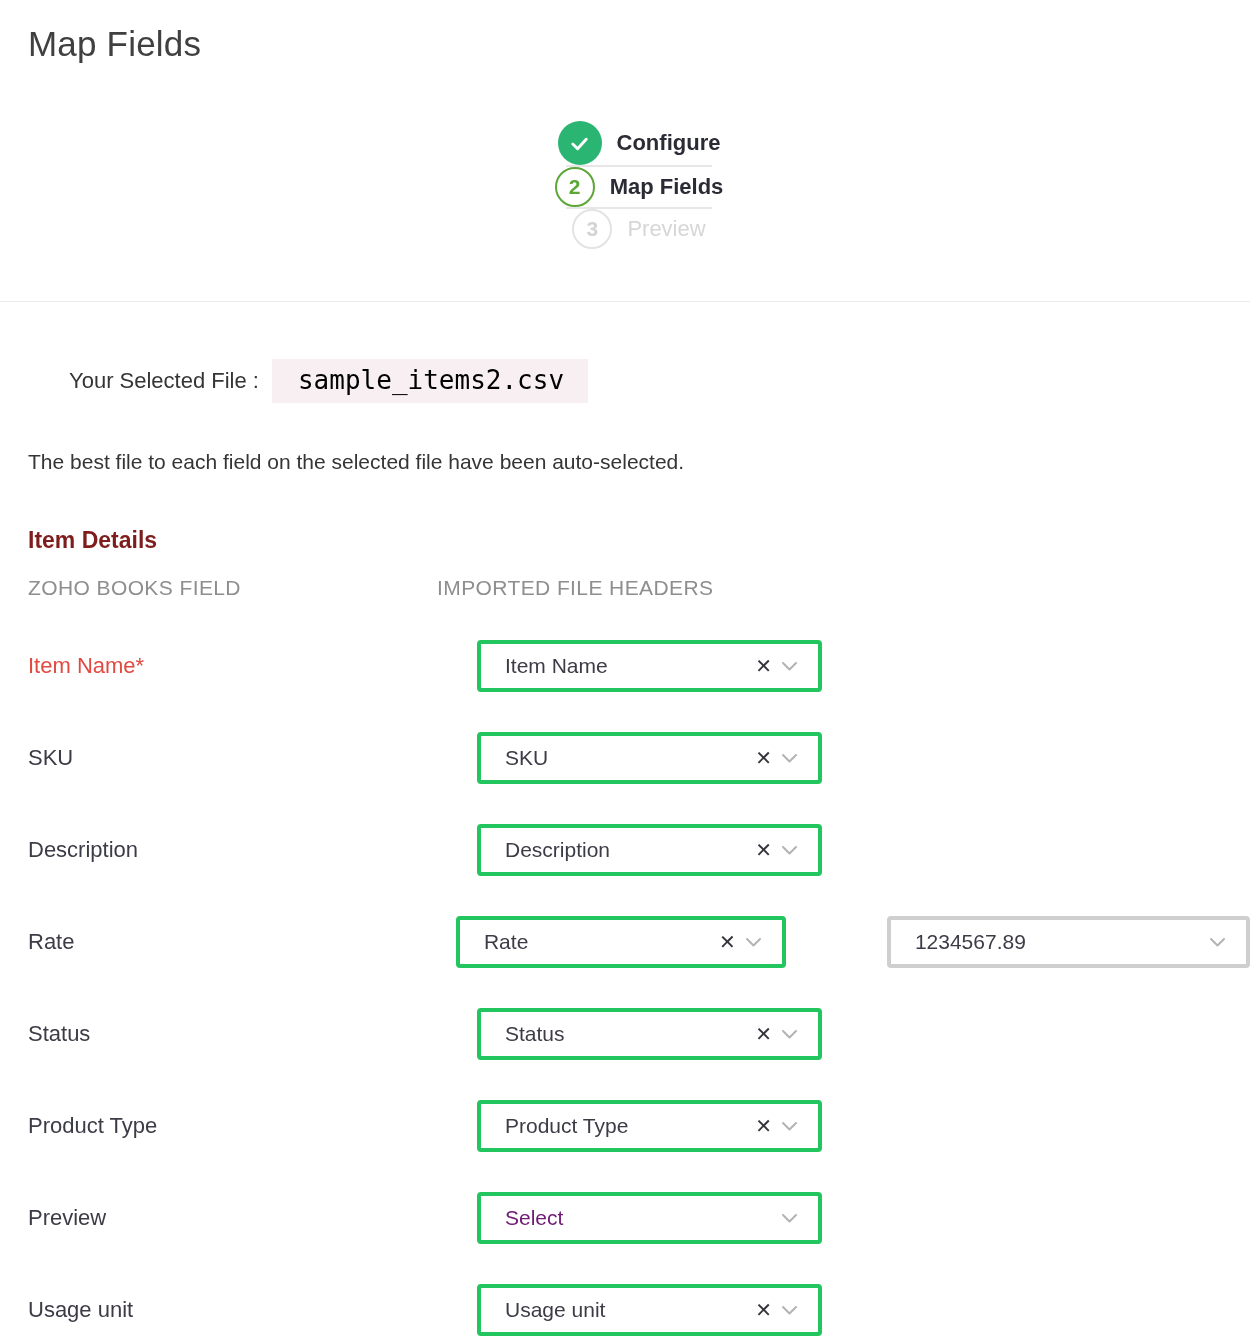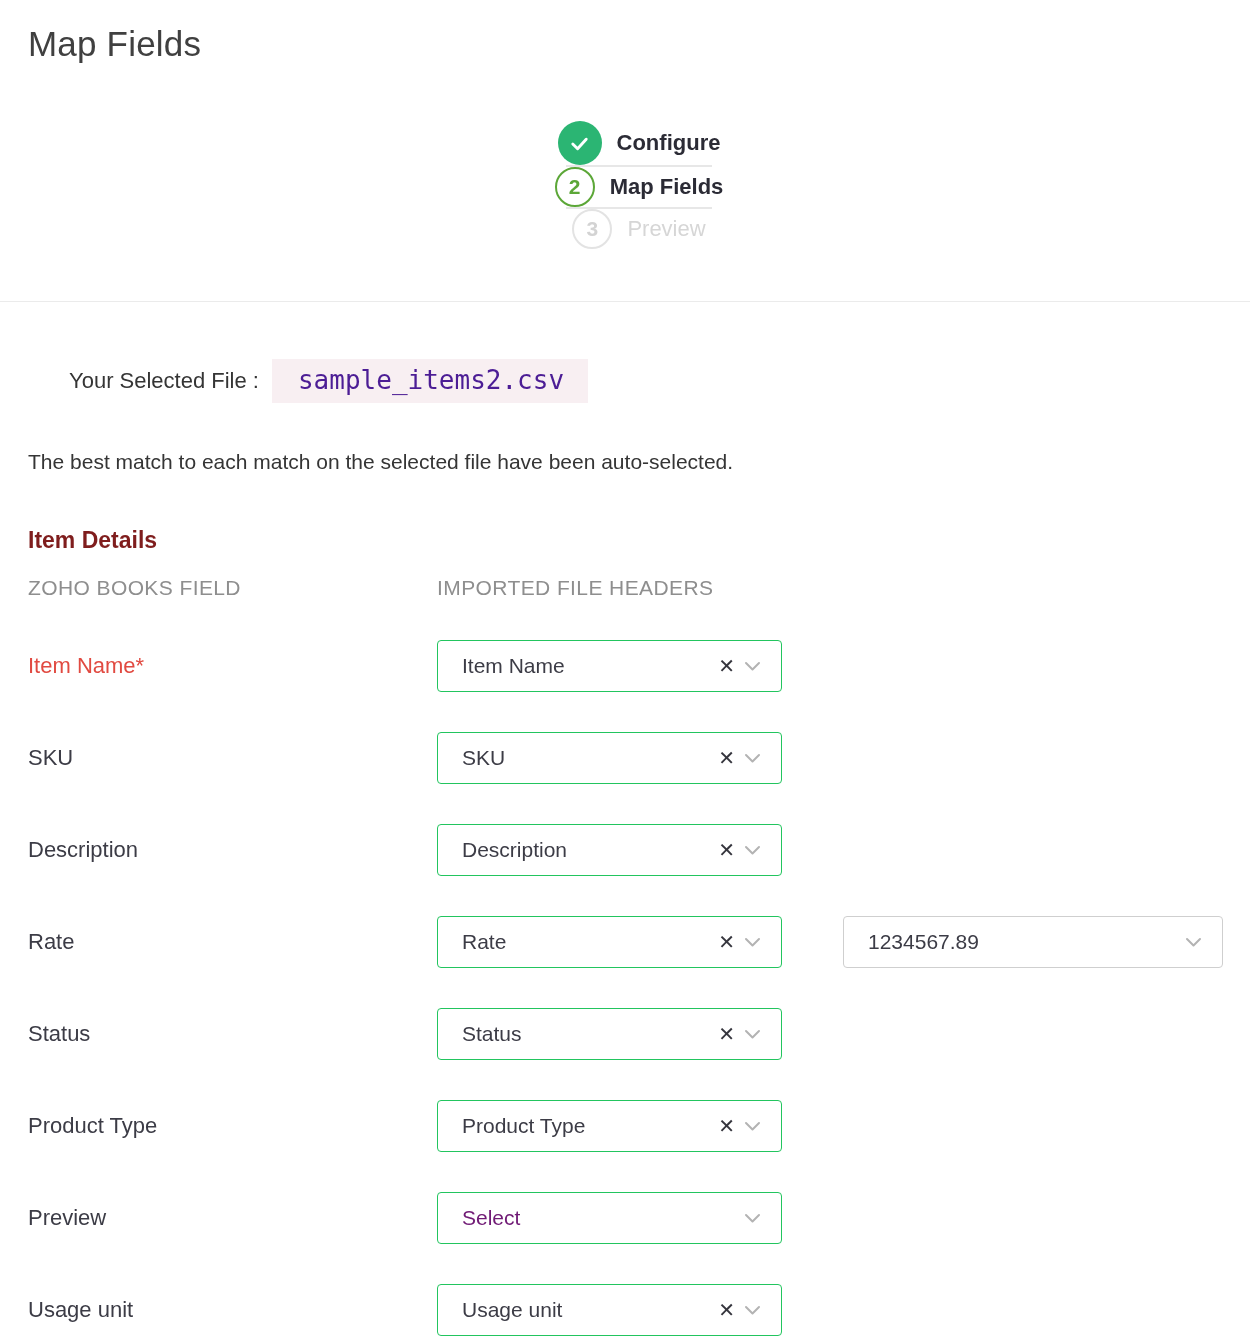--- a/index.html
+++ b/index.html
@@ -83,21 +83,21 @@
     margin-top: 57px;
     display: flex;
     align-items: center;
     font-size: 22px;
     color: #353535;
     margin-left: 41px;
   }
   .file-chip {
     margin-left: 13px;
     background: #f8eff2;
-    color: #4c1d95;
+    color: #000000;
     font-family: "DejaVu Sans Mono", monospace;
     font-size: 26px;
     padding: 6px 24px 8px 26px;
   }
 
   .info-text {
     margin: 47px 0 0 0;
     font-size: 21px;
     color: #353535;
   }
@@ -117,33 +117,34 @@
     letter-spacing: 0.4px;
   }
   .col-headers .col-left { width: 409px; }
 
   
   .rows { margin-top: 24px; }
   .field-row {
     display: flex;
     align-items: center;
     margin-top: 40px;
+    gap: 40px;
   }
   .field-label {
     width: 409px;
     font-size: 22px;
     color: #3c3c46;
   }
   .field-label.required { color: #e14a41; }
 
   .select-box {
     width: 345px;
     height: 52px;
     background: #ffffff;
-    border: 1px solid #22c55e;
+    border: 4px solid #22c55e;
     border-radius: 4px;
     display: flex;
     align-items: center;
     padding: 0 20px 0 24px;
     cursor: pointer;
   }
   .select-value {
     flex: 1;
     font-size: 21px;
     color: #3c3c46;
@@ -192,21 +193,21 @@
 
 <div class="divider"></div>
 
 <div class="content">
 
   <div class="file-row">
     <span>Your Selected File :</span>
     <span class="file-chip">sample_items2.csv</span>
   </div>
 
-  <p class="info-text">The best match to each match on the selected file have been auto-selected.</p>
+  <p class="info-text">The best file to each field on the selected file have been auto-selected.</p>
 
   <h2 class="section-heading">Item Details</h2>
 
   <div class="col-headers">
     <span class="col-left">ZOHO BOOKS FIELD</span>
     <span class="col-right">IMPORTED FILE HEADERS</span>
   </div>
 
   <div class="rows">
 

